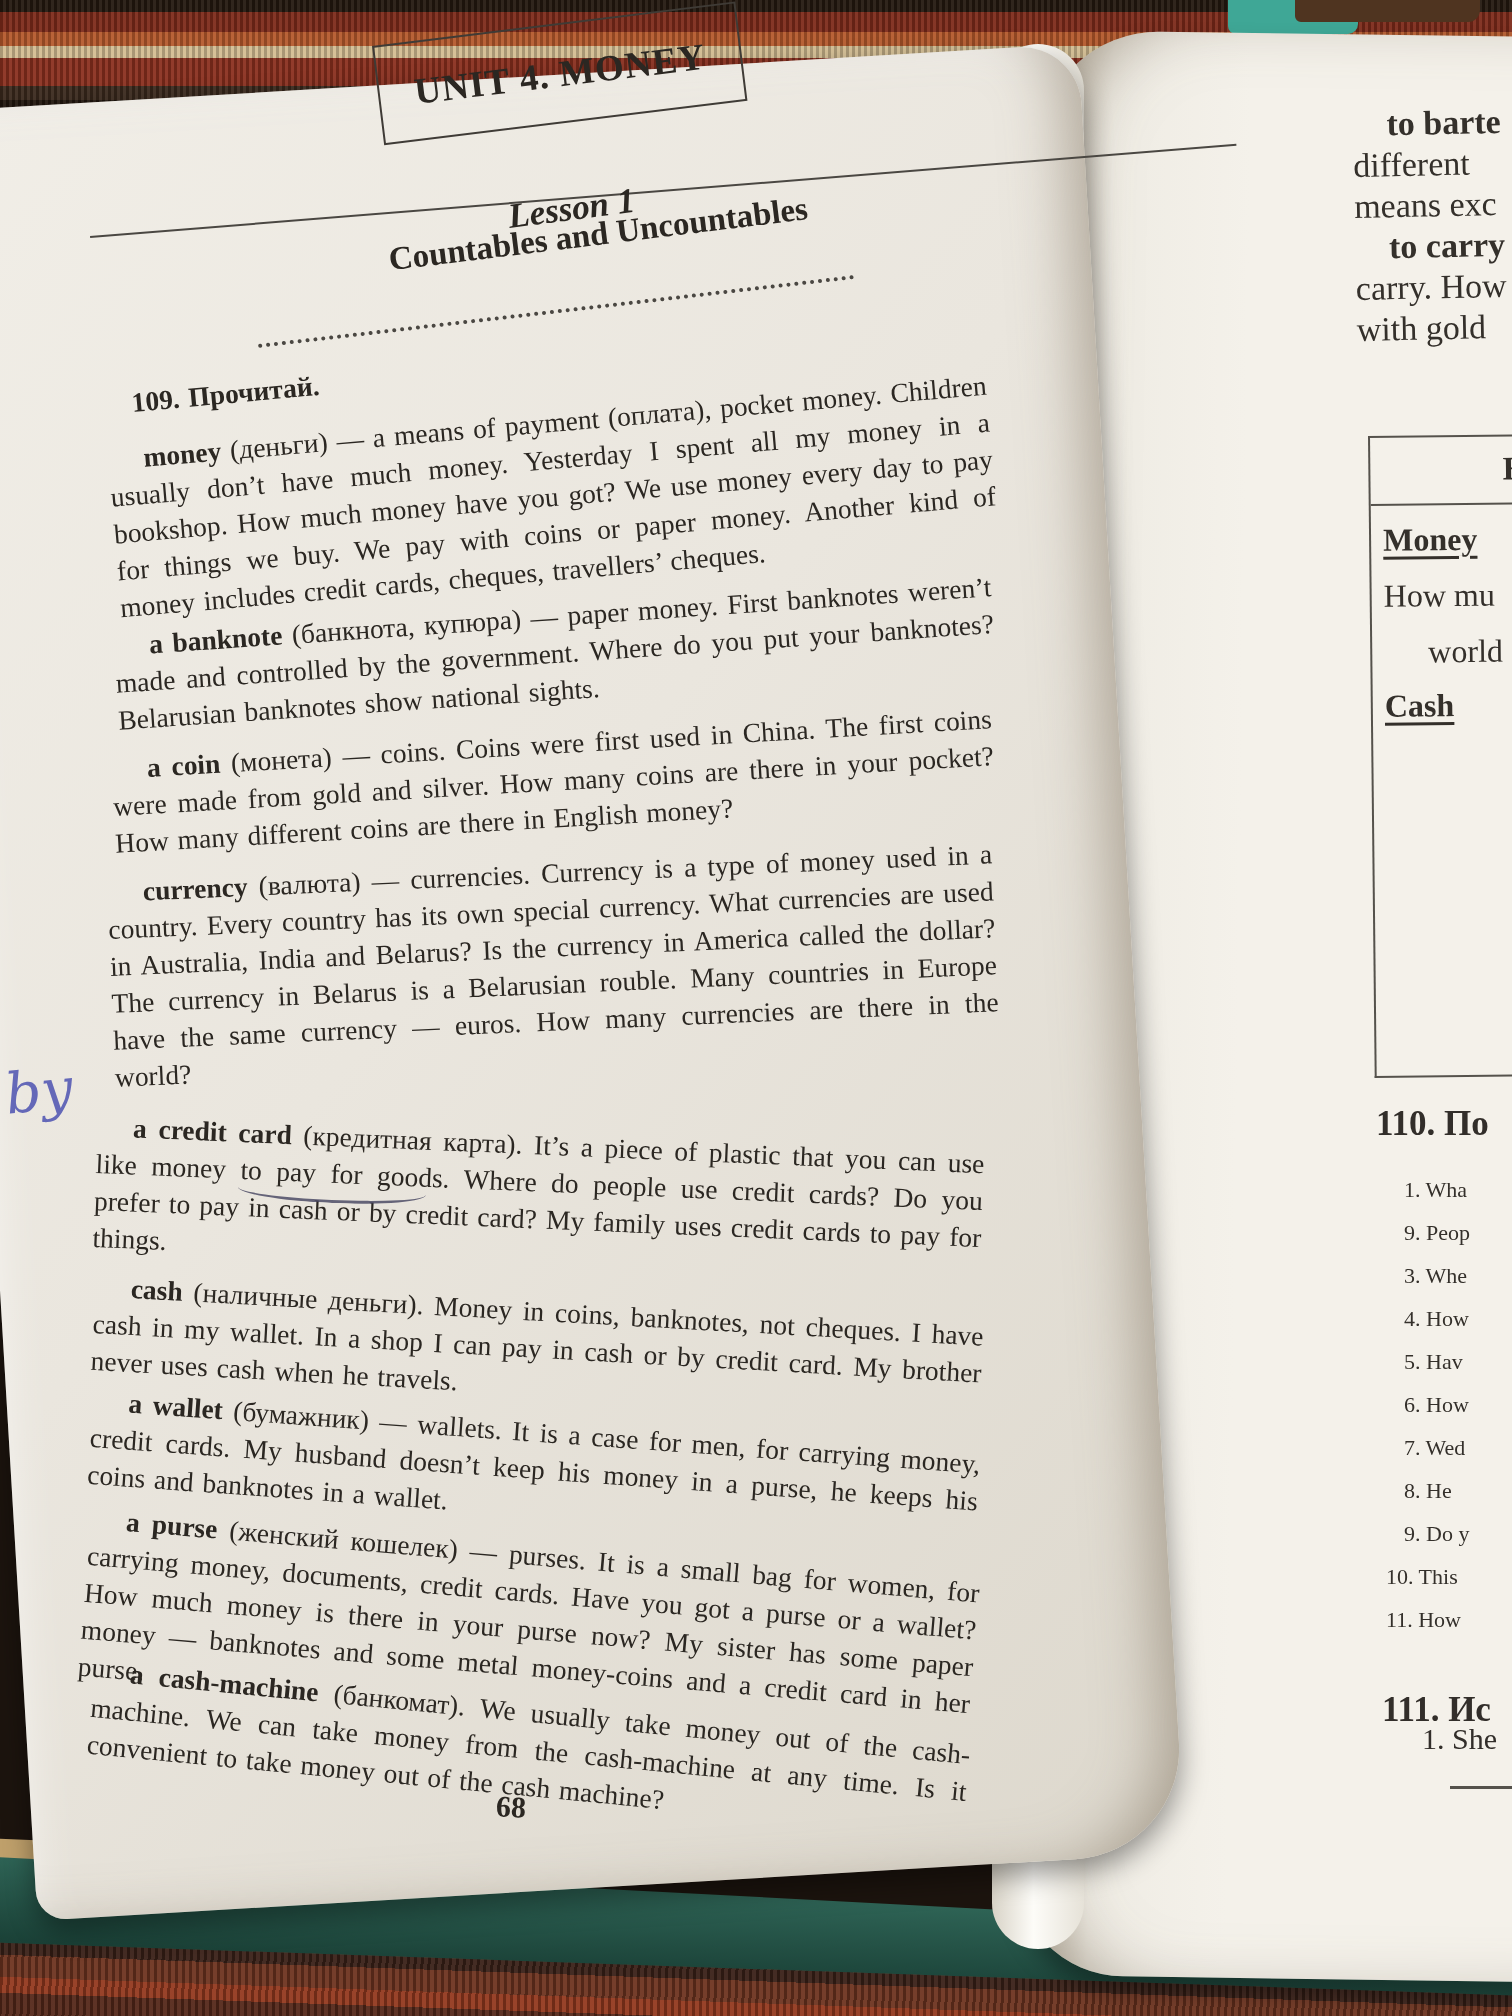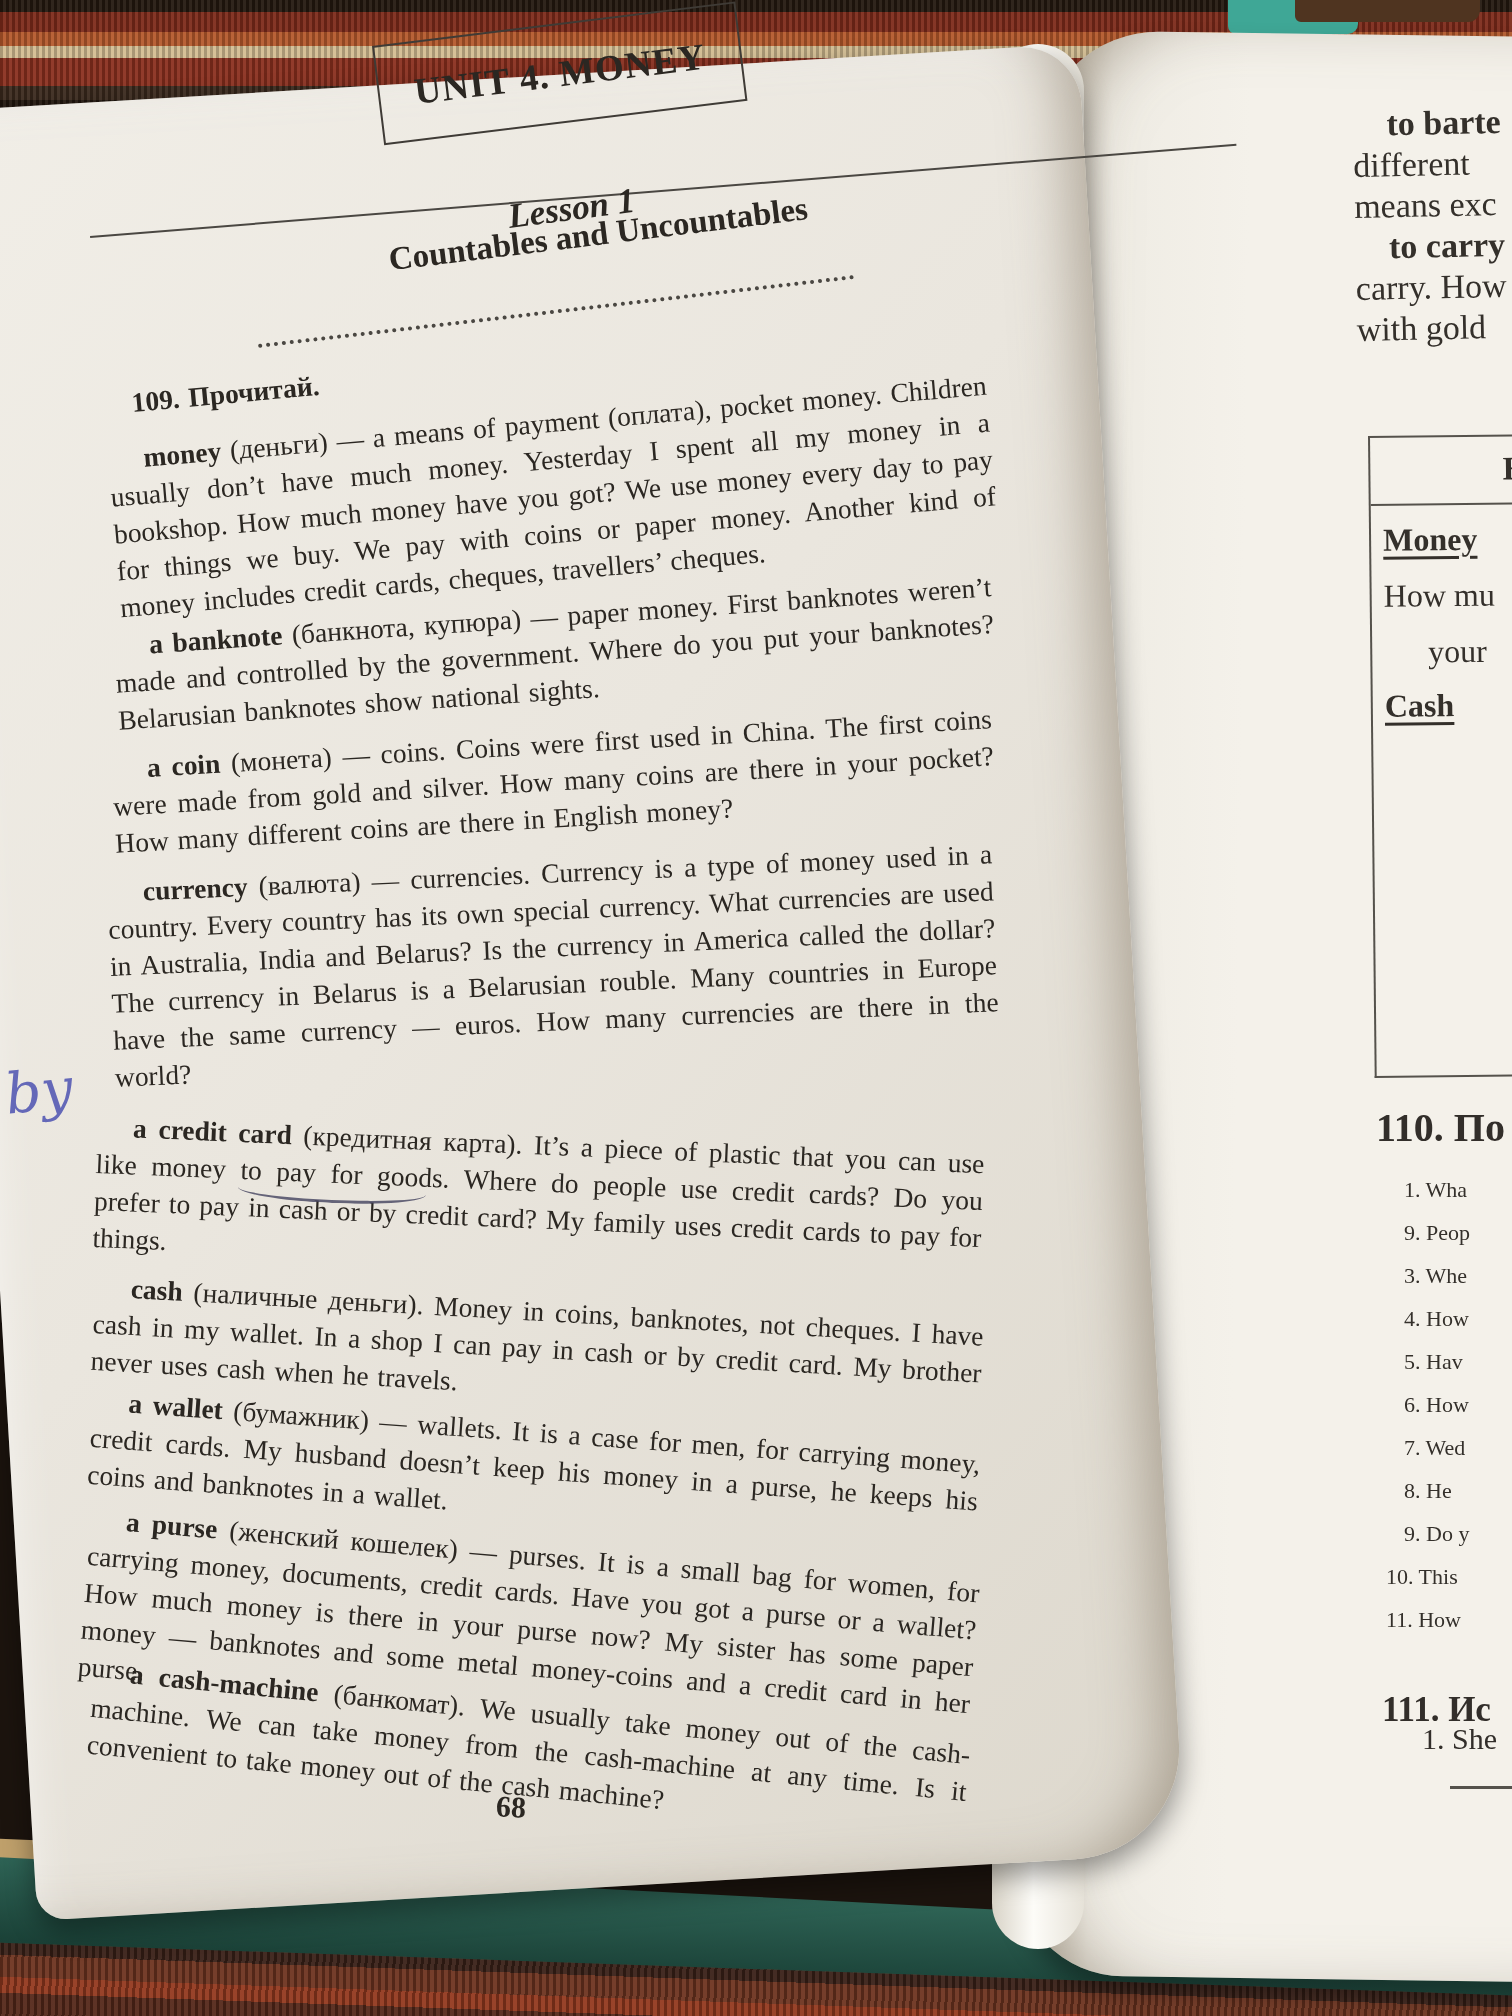--- a/index.html
+++ b/index.html
@@ -82,21 +82,21 @@
   .rp-table{position:absolute;left:1368px;top:436px;width:160px;height:638px;
     border-left:2px solid #55524c;border-top:2px solid #55524c;border-bottom:2px solid #55524c;
     transform:rotate(-0.6deg);transform-origin:left top;}
   .rp-table .thead{position:absolute;left:0;top:0;width:100%;height:66px;border-bottom:2px solid #55524c;}
   .rp-table .h-frag{position:absolute;right:2px;top:14px;font-size:33px;font-weight:700;color:#34302b;}
   .rp-table .cell{position:absolute;left:12px;font-size:32px;color:#34302b;white-space:nowrap;}
   .rp-table .r0{top:84px;font-weight:700;text-decoration:underline;text-underline-offset:6px;}
   .rp-table .r1{top:140px;}
   .rp-table .r2{top:196px;left:56px;}
   .rp-table .r3{top:250px;font-weight:700;text-decoration:underline;text-underline-offset:6px;}
-  .ex110{left:1376px;top:1104px;font-size:40px;font-weight:700;white-space:nowrap;}
+  .ex110{left:1376px;top:1104px;font-size:35px;font-weight:700;white-space:nowrap;}
   .rp-questions{left:1386px;top:1168px;font-size:22px;line-height:43px;color:#34302b;}
   .rp-questions .q{white-space:nowrap;}
   .rp-questions .pad{padding-left:18px;}
   .ex111{left:1382px;top:1676px;font-size:35px;font-weight:700;white-space:nowrap;margin-top:14px;}
   .a111{left:1404px;top:1722px;font-size:30px;padding-left:18px;white-space:nowrap;}
   .short-rule{position:absolute;left:1450px;top:1786px;width:64px;border-top:3px solid #55524c;}
 </style>
 </head>
 <body>
 
@@ -156,21 +156,21 @@
     <div class="frag">carry. How</div>
     <div class="frag">with gold</div>
   </div>
 
   <div class="rp-table">
     <div class="thead">
       <span class="h-frag">H</span>
     </div>
     <div class="cell r0">Money</div>
     <div class="cell r1">How mu</div>
-    <div class="cell r2">your</div>
+    <div class="cell r2">world</div>
     <div class="cell r3">Cash</div>
   </div>
 
   <div class="rp-text ex110">110. По</div>
 
   <div class="rp-text rp-questions">
     <div class="q pad">1. Wha</div>
     <div class="q pad">9. Peop</div>
     <div class="q pad">3. Whe</div>
     <div class="q pad">4. How</div>

